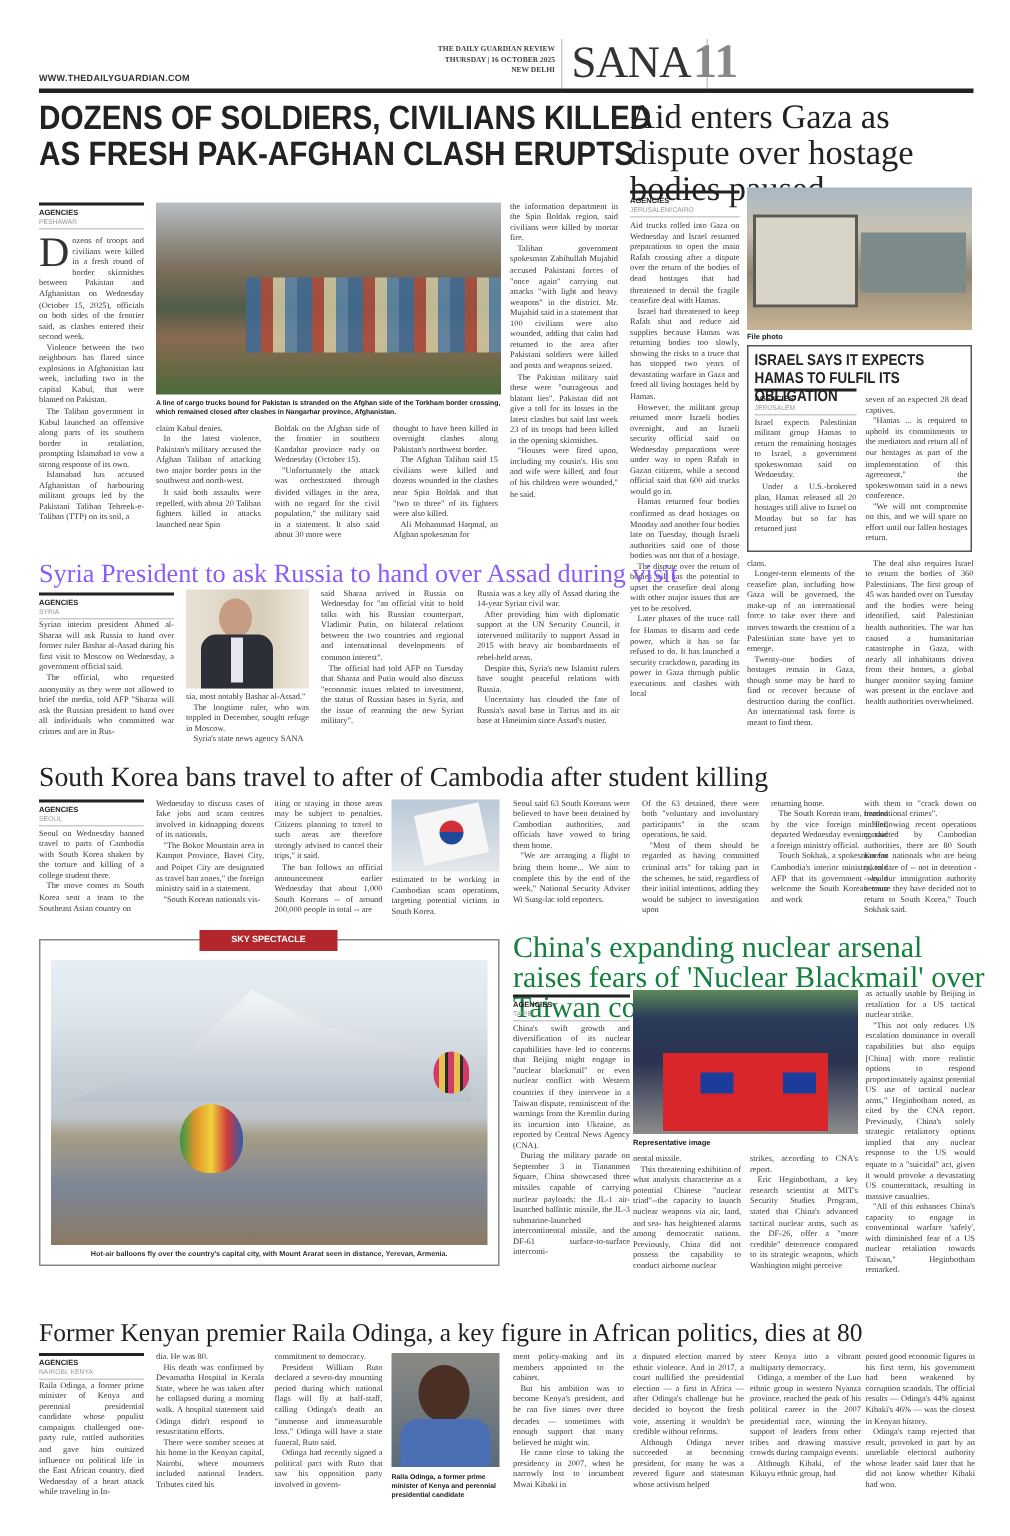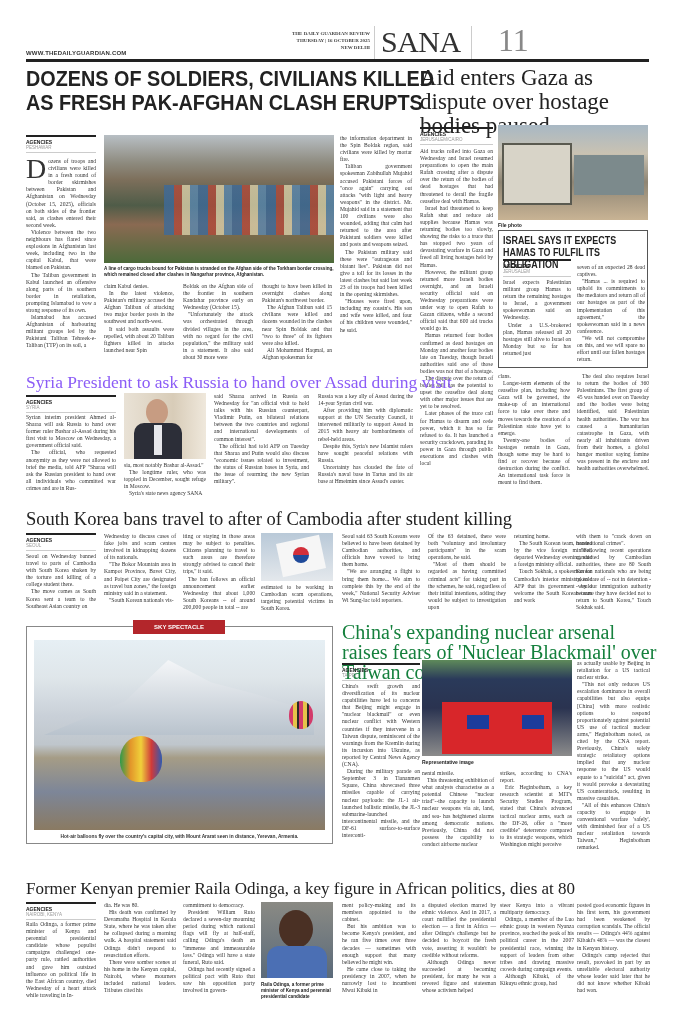--- a/index.html
+++ b/index.html
@@ -22,21 +22,21 @@
 
 <div class="abs sans" style="left:26px;top:50px;font-size:6px;font-weight:bold;color:#333;letter-spacing:.2px">WWW.THEDAILYGUARDIAN.COM</div>
 <div class="abs serif" style="left:270px;top:30px;width:100px;text-align:right;font-size:5px;font-weight:bold;line-height:7px;color:#444">
   <div>THE DAILY GUARDIAN REVIEW</div>
   <div>THURSDAY | 16 OCTOBER 2025</div>
   <div>NEW DELHI</div>
 </div>
 <div class="abs" style="left:374px;top:26px;width:1px;height:34px;background:#ccc"></div>
 <div class="abs serif" style="left:381px;top:25px;font-size:30px;color:#333;letter-spacing:-0.5px">SANA</div>
 <div class="abs" style="left:471px;top:26px;width:1px;height:34px;background:#ccc"></div>
-<div class="abs serif" style="left:498px;top:22px;font-size:32px;font-weight:normal;color:#888">11</div>
+<div class="abs serif" style="left:462px;top:22px;font-size:32px;font-weight:bold;color:#888">11</div>
 <div class="hr" style="left:26px;top:59px;width:623px;height:3px"></div>
 
 <div class="abs sans" style="left:26px;top:67px;width:390px;font-size:22.5px;font-weight:bold;line-height:24px;color:#222;transform:scaleX(0.88);transform-origin:left;white-space:nowrap">
   <div>DOZENS OF SOLDIERS, CIVILIANS KILLED</div>
   <div>AS FRESH PAK-AFGHAN CLASH ERUPTS</div>
 </div>
 <div class="abs byline" style="left:26px;top:135px;width:70px">
     <div class="a">AGENCIES</div>
     <div class="l">PESHAWAR</div>
   </div>

